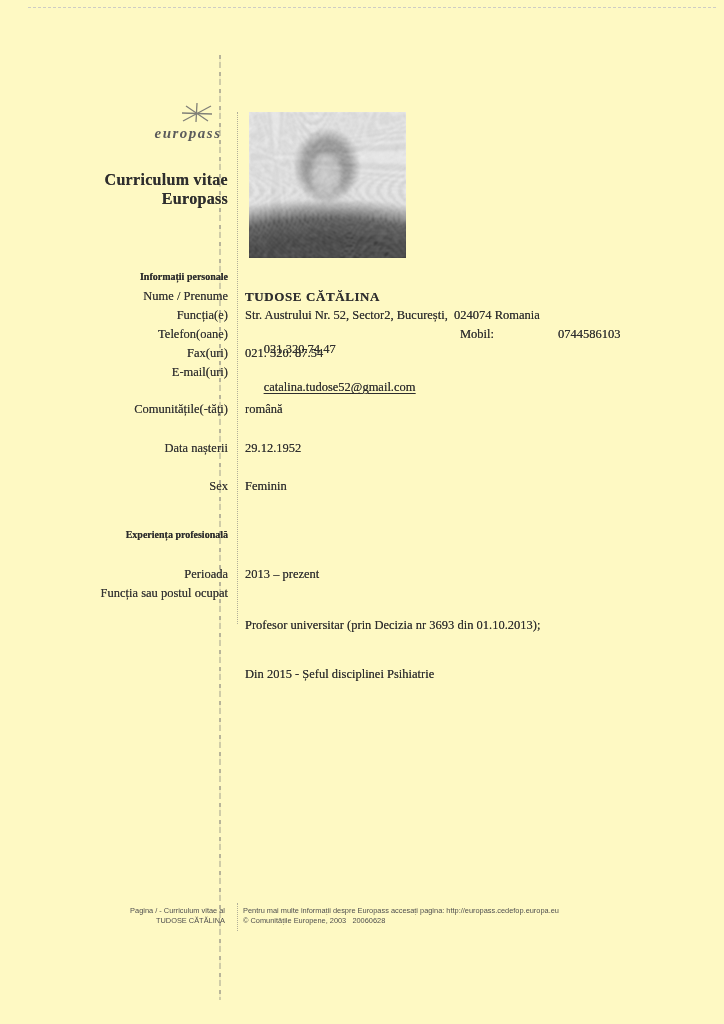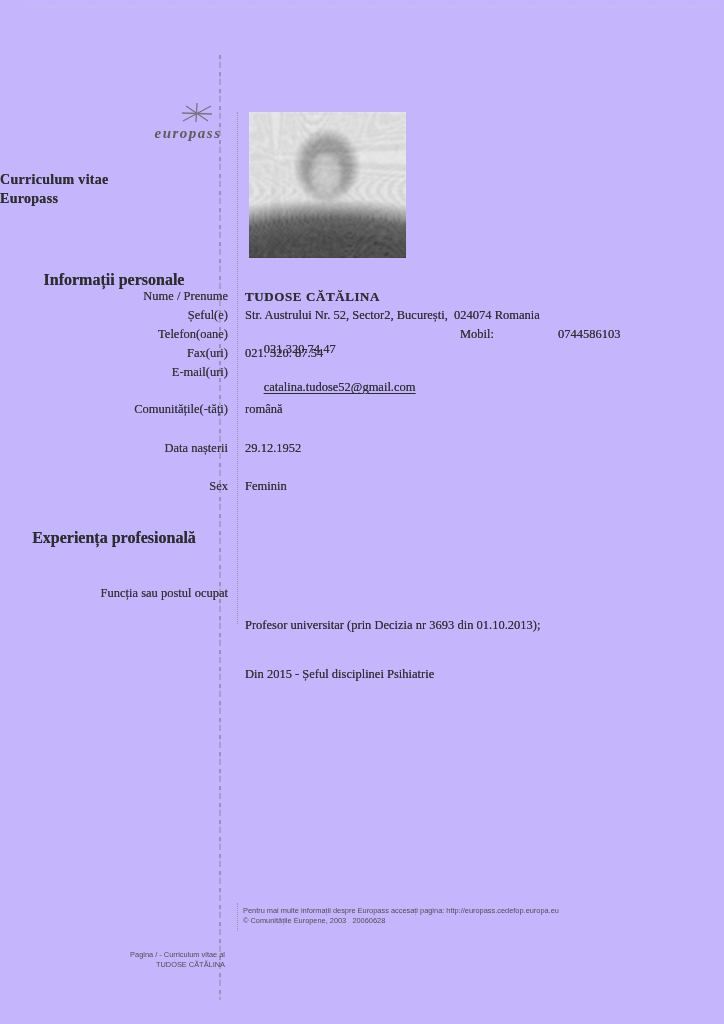--- a/index.html
+++ b/index.html
@@ -1,17 +1,17 @@
 <!DOCTYPE html>
 <html><head>
 <meta charset="utf-8">
 <style>
   html,body{margin:0;padding:0;background:#ffffff;}
   .page{
-    position:relative;width:724px;height:1024px;background:#c4b5fd;overflow:hidden;
+    position:relative;width:724px;height:1024px;background:#fef9c3;overflow:hidden;
     font-family:"Liberation Serif", serif;color:#343434;
   }
   .fuzz{text-shadow:0 0 0.5px rgba(45,45,45,0.75);}
   
   .top-dashes{
     position:absolute;left:28px;top:7px;width:688px;height:0;
     border-top:1px dashed #c6c6c6;opacity:.85;
   }
   .scan-line{
     position:absolute;left:219px;top:55px;width:2px;height:945px;
@@ -25,56 +25,56 @@
   .dotted-divider.seg2{top:903px;height:28px;}
   
   .logo{position:absolute;left:136px;top:102px;width:104px;text-align:center;}
   .logo .star{display:block;margin:0 auto 0 44px;}
   .logo .logo-text{
     font-style:italic;font-weight:bold;font-size:15px;letter-spacing:1.5px;
     color:#5c5c5c;filter:blur(.35px);
   }
   
   .doc-title{
-    position:absolute;left:0;top:170px;width:228px;
-    font-weight:bold;font-size:14px;line-height:19px;color:#2e2e2e;letter-spacing:.3px;
+    position:absolute;left:0;top:170px;width:228px;text-align:right;
+    font-weight:bold;font-size:16px;line-height:19px;color:#2e2e2e;letter-spacing:.3px;
   }
   
   .photo{position:absolute;left:249px;top:112px;width:157px;height:146px;background:#e9e9e9;overflow:hidden;}
   .photo>div{position:absolute;filter:blur(1px);}
   .ph-hair{left:33px;top:4px;width:90px;height:100px;
     background:radial-gradient(ellipse closest-side,#8e8e8e 0%,#9c9c9c 52%,rgba(156,156,156,0) 76%);}
   .ph-face{left:52px;top:28px;width:50px;height:72px;
     background:radial-gradient(ellipse closest-side,#d4d4d4 0%,#c4c4c4 48%,rgba(196,196,196,0) 74%);}
   .ph-shoulders{left:-12px;top:88px;width:181px;height:70px;
     background:radial-gradient(120% 130% at 50% 120%,#3b3b3b 50%,#565656 72%,rgba(110,110,110,0) 94%);}
   .ph-grain{left:0;top:0;width:157px;height:146px;filter:none;opacity:.8;
     background-image:
       repeating-radial-gradient(circle at 17% 31%, rgba(0,0,0,.22) 0 .6px, transparent .6px 3px),
       repeating-radial-gradient(circle at 64% 72%, rgba(255,255,255,.45) 0 .6px, transparent .6px 2.6px),
       repeating-radial-gradient(circle at 41% 54%, rgba(0,0,0,.18) 0 .5px, transparent .5px 2.2px),
       repeating-radial-gradient(circle at 83% 18%, rgba(255,255,255,.3) 0 .7px, transparent .7px 3.4px);}
   
   .sec-heading{
     position:absolute;left:0;width:233px;box-sizing:border-box;padding-right:5px;
-    text-align:center;font-weight:bold;font-size:16px;color:#2d2d2d;
+    text-align:right;font-weight:bold;font-size:10px;color:#2d2d2d;
   }
   .row{position:absolute;left:0;width:724px;display:flex;font-size:12.5px;line-height:15px;}
   .lbl{width:233px;box-sizing:border-box;padding-right:5px;text-align:right;color:#333;}
   .val{flex:1;padding-left:12px;white-space:pre-wrap;color:#2f2f2f;}
   .val.name{font-weight:bold;font-size:13px;letter-spacing:.6px;}
   .val-phone{position:relative;}
   .mobil-label{position:absolute;left:227px;top:0;}
   .mobil-value{position:absolute;left:278px;top:0;margin-left:47px;}
   .email{color:#2f2f2f;text-decoration:underline;text-underline-offset:2px;}
   .two-line div{line-height:18.5px;}
   
   .footer{position:absolute;left:0;top:906px;width:640px;display:flex;
     font-family:"Liberation Sans", sans-serif;font-size:7.4px;line-height:9.6px;color:#4f4f4f;}
-  .f-left{width:233px;box-sizing:border-box;padding-right:8px;text-align:right;margin-top:44px;}
+  .f-left{width:233px;box-sizing:border-box;padding-right:8px;text-align:right;}
   .f-right{padding-left:10px;white-space:nowrap;}
 </style>
 </head>
 <body>
 
 <div class="page">
 
   <div class="top-dashes"></div>
   <div class="scan-line"></div>
   <div class="dotted-divider seg1"></div>
@@ -105,21 +105,21 @@
   </div>
 
   <div class="sec-heading fuzz" style="top:271px">Informații personale</div>
 
   <div class="row fuzz" style="top:289px">
     <div class="lbl">Nume / Prenume</div>
     <div class="val name">TUDOSE CĂTĂLINA</div>
   </div>
 
   <div class="row fuzz" style="top:308px">
-    <div class="lbl">Șeful(e)</div>
+    <div class="lbl">Funcția(e)</div>
     <div class="val">Str. Austrului Nr. 52, Sector2, București,  024074 Romania</div>
   </div>
 
   <div class="row fuzz" style="top:327px">
     <div class="lbl">Telefon(oane)</div>
     <div class="val val-phone">
       <span>021.320.74.47</span>
       <span class="mobil-label">Mobil:</span>
       <span class="mobil-value">0744586103</span>
     </div>
@@ -147,20 +147,24 @@
     <div class="val">29.12.1952</div>
   </div>
 
   <div class="row fuzz" style="top:479px">
     <div class="lbl">Sex</div>
     <div class="val">Feminin</div>
   </div>
 
   <div class="sec-heading fuzz" style="top:529px">Experiența profesională</div>
 
+  <div class="row fuzz" style="top:567px">
+    <div class="lbl">Perioada</div>
+    <div class="val">2013 – prezent</div>
+  </div>
 
   <div class="row fuzz" style="top:586px">
     <div class="lbl">Funcția sau postul ocupat</div>
     <div class="val two-line">
       <div>Profesor universitar (prin Decizia nr 3693 din 01.10.2013);</div>
       <div>Din 2015 - Șeful disciplinei Psihiatrie</div>
     </div>
   </div>
 
   <div class="footer">

